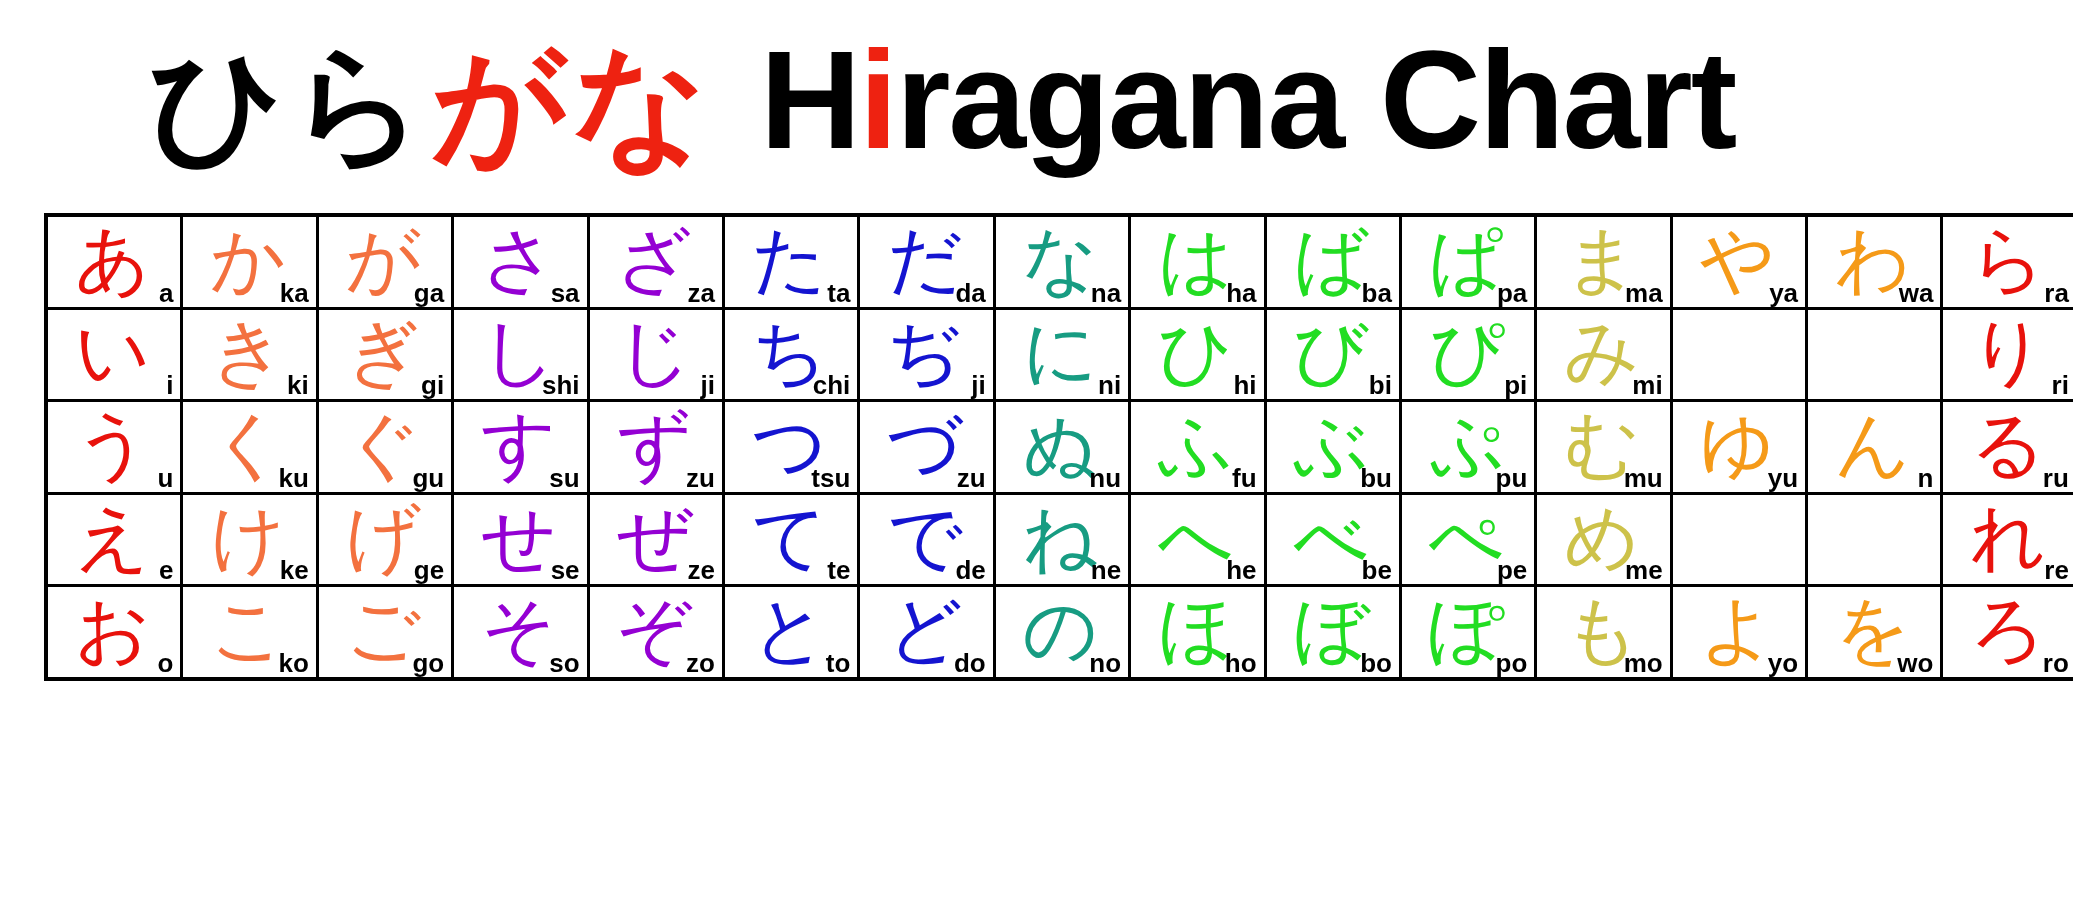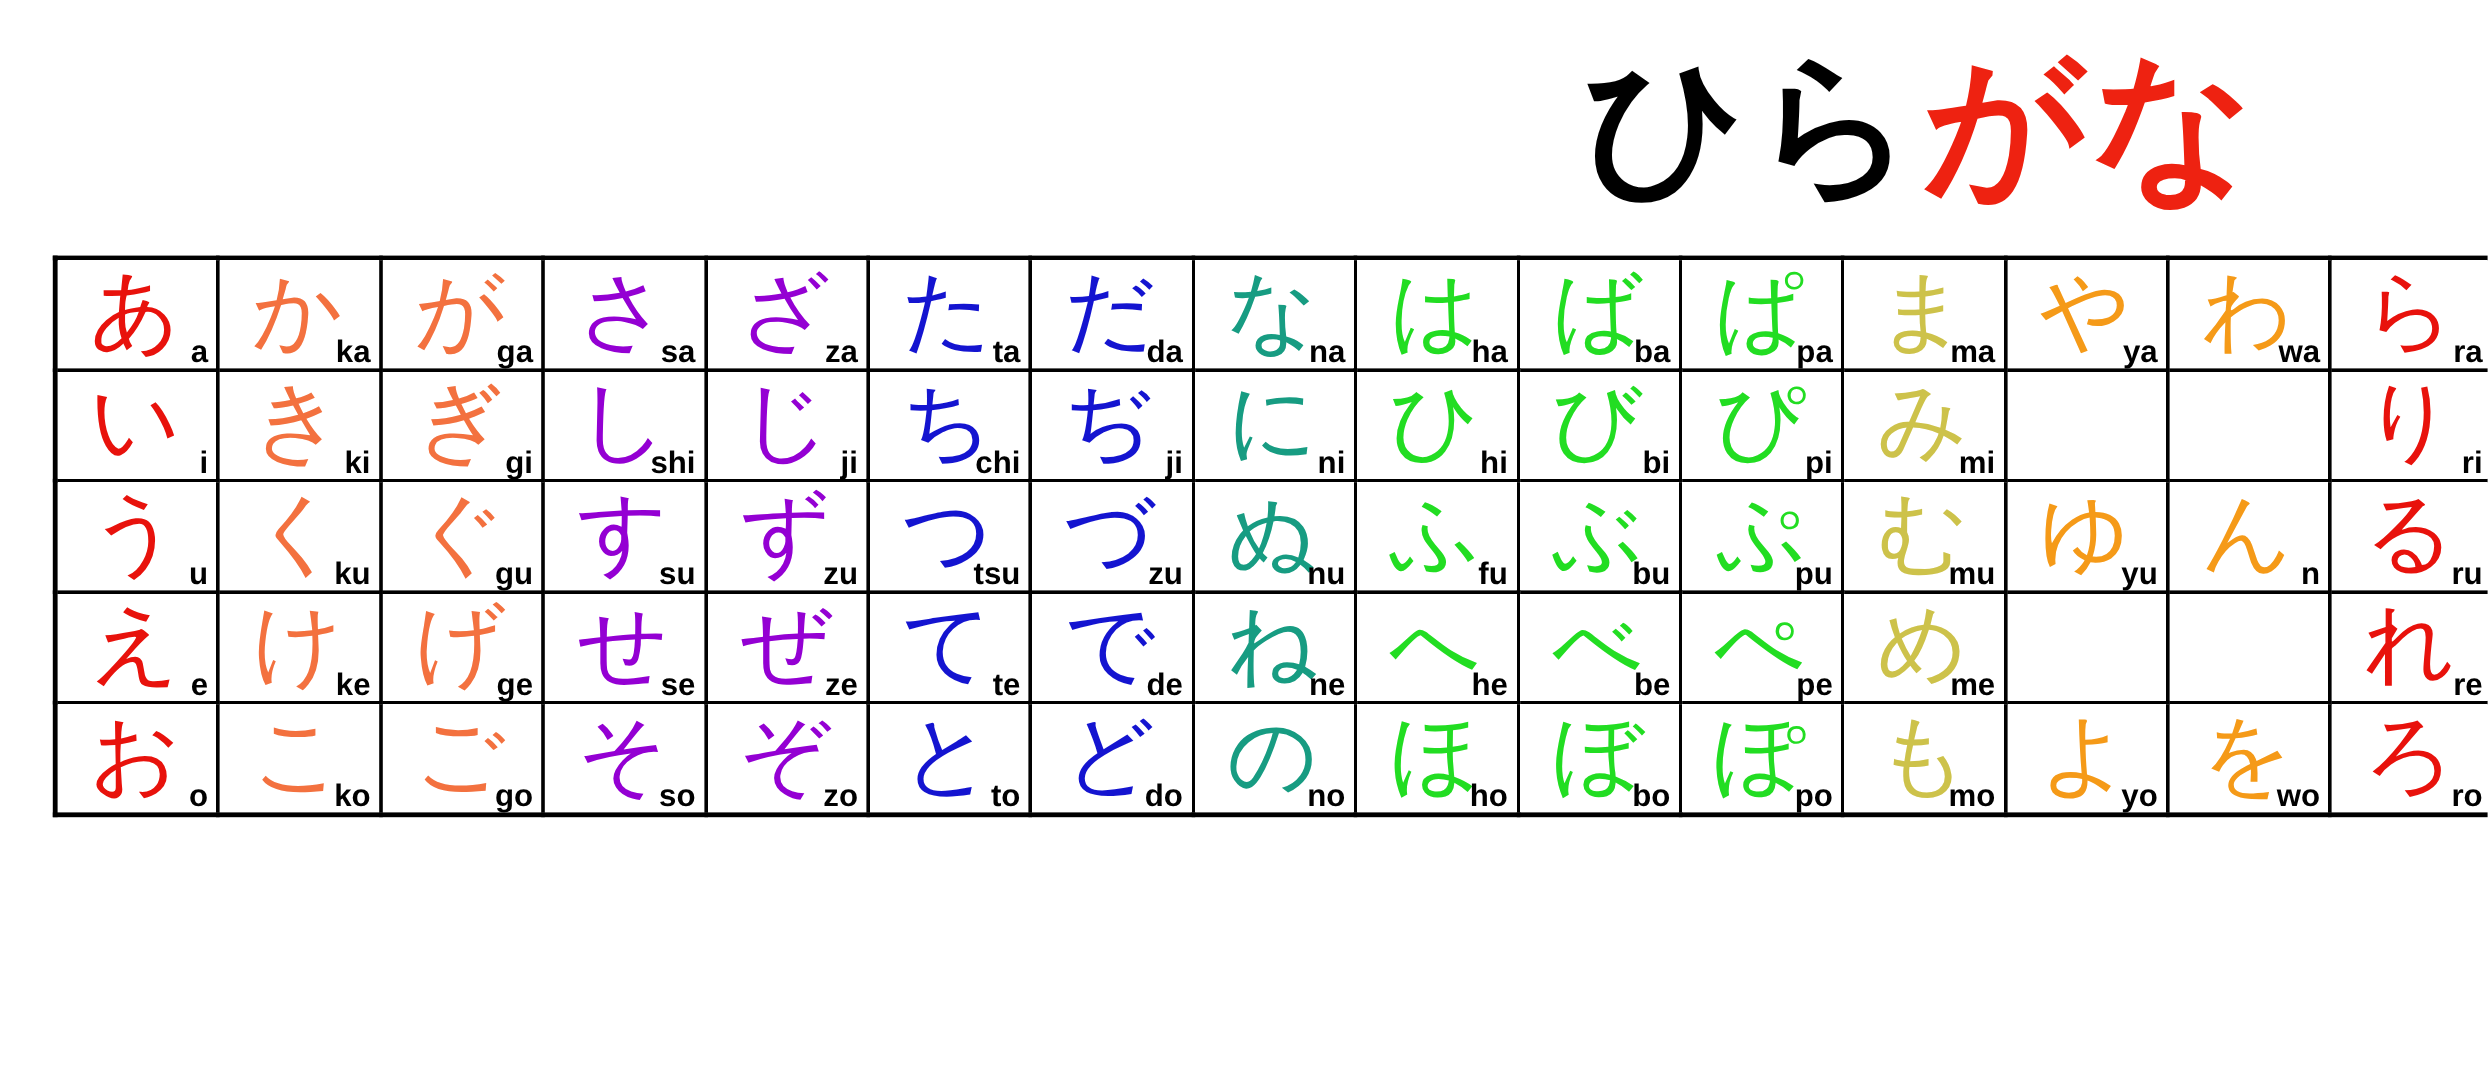--- a/index.html
+++ b/index.html
@@ -25,21 +25,21 @@
 
   
   #title-bar {
     position: absolute;
     left: 0;
     top: 0;
     width: 1885px;
     height: 200px;
     display: flex;
     align-items: center;
-    justify-content: flex-end;
+    justify-content: center;
     white-space: nowrap;
   }
   .title-kana {
     font-family: "DejaVu Sans", sans-serif;
     font-size: 132px;
     font-weight: 700;
     color: #000000;
     letter-spacing: 6px;
     line-height: 1;
     display: inline-block;
@@ -126,20 +126,21 @@
     line-height: 1;
   }
 </style>
 </head>
 <body>
 
 <div id="page">
 
   <div id="title-bar">
     <span class="title-kana"><span>ひら</span><span class="kana-accent">が</span><span class="kana-accent">な</span></span>
+    <span class="title-latin"><span>H</span><span class="dot-accent">i</span><span>ragana Chart</span></span>
   </div>
 
   <div id="chart-wrap">
     <table id="kana-table">
       <tbody id="kana-tbody">
           <tr>
             <td>
               <span class="cell-inner">
                 <span class="kana" style="color: rgb(232, 18, 12);">あ</span>
                 <span class="romaji">a</span>

